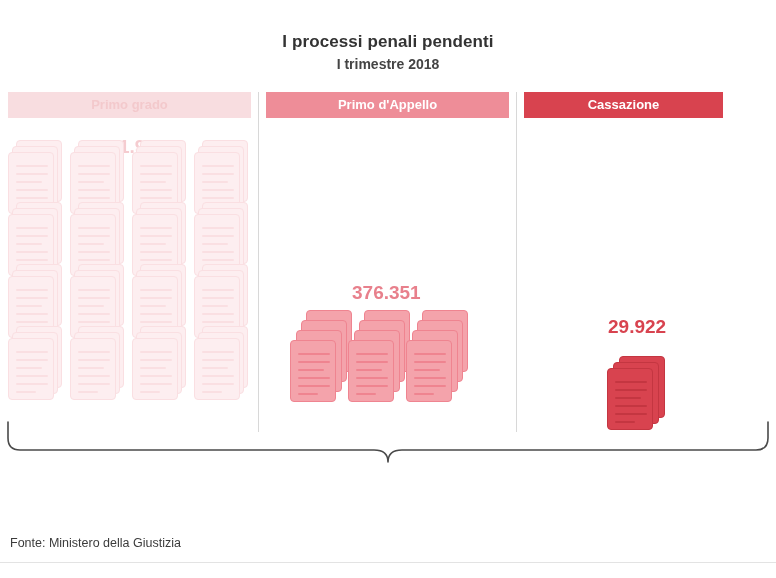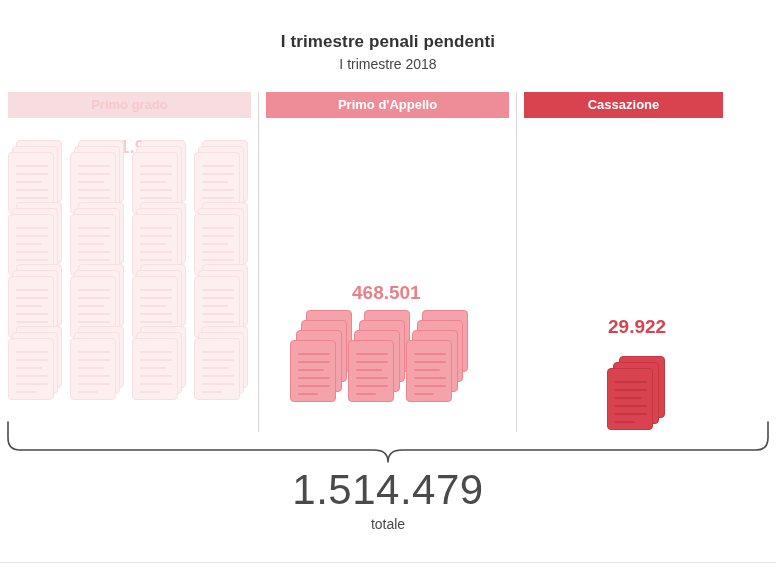--- a/index.html
+++ b/index.html
@@ -28,21 +28,21 @@
     text-align: center;
   }
   .chart-title {
     font-size: 17px;
     font-weight: bold;
     color: #333333;
     letter-spacing: 0.1px;
   }
   .chart-subtitle {
     font-size: 14px;
-    font-weight: normal;
+    font-weight: bold;
     color: #444444;
     margin-top: 4px;
   }
   
   .col-header {
     position: absolute;
     height: 26px;
     line-height: 26px;
     text-align: center;
     font-size: 13px;
@@ -143,33 +143,33 @@
     height: 1px;
     background: #e3e3e3;
   }
 </style>
 </head>
 <body>
 
 <div class="chart-root">
 
   <div class="title-block">
-    <div class="chart-title">I trimestre penali pendenti</div>
+    <div class="chart-title">I processi penali pendenti</div>
     <div class="chart-subtitle">I trimestre 2018</div>
   </div>
 
   <div class="col-header" id="header-0" style="background:#f8dde0;">Primo grado</div>
   <div class="col-header" id="header-1" style="background:#ee8d98;">Primo d'Appello</div>
   <div class="col-header" id="header-2" style="background:#d8434f;">Cassazione</div>
 
   <div class="separator" id="sep-1"></div>
   <div class="separator" id="sep-2"></div>
 
   <div class="value-label" id="value-0">1.221.921</div>
-  <div class="value-label" id="value-1">468.501</div>
+  <div class="value-label" id="value-1">376.351</div>
   <div class="value-label" id="value-2">29.922</div>
 
   <div class="stack-area tone0" id="stack-0" style="left:8px; top:140px; width:250px; height:290px;">
       <div class="doc" style="left: 8px; top: 0px; z-index: 1;">
         <span class="line" style="top: 12px; width: 32px;"></span>
         <span class="line" style="top: 20px; width: 32px;"></span>
         <span class="line" style="top: 28px; width: 26px;"></span>
         <span class="line" style="top: 36px; width: 32px;"></span>
         <span class="line" style="top: 44px; width: 32px;"></span>
         <span class="line" style="top: 52px; width: 20px;"></span>
@@ -675,20 +675,17 @@
         <span class="line" style="top: 52px; width: 20px;"></span>
       </div>
     </div>
 
   <div class="brace">
     <svg width="764" height="44" viewBox="0 0 764 44" fill="none" xmlns="http://www.w3.org/2000/svg">
       <path d="M2 2 L2 18 Q2 30 14 30 L368 30 Q382 30 382 42 Q382 30 396 30 L750 30 Q762 30 762 18 L762 2" stroke="#4a4a4a" stroke-width="1.6" fill="none" stroke-linecap="round" stroke-linejoin="round"></path>
     </svg>
   </div>
 
-  <div class="total-block">
-    <div class="total-value">1.514.479</div>
-    <div class="total-caption">totale</div>
-  </div>
-
+
+  <div class="source">Fonte: Ministero della Giustizia</div>
   <div class="divider-bottom"></div>
 
 </div>
 
 </body></html>

